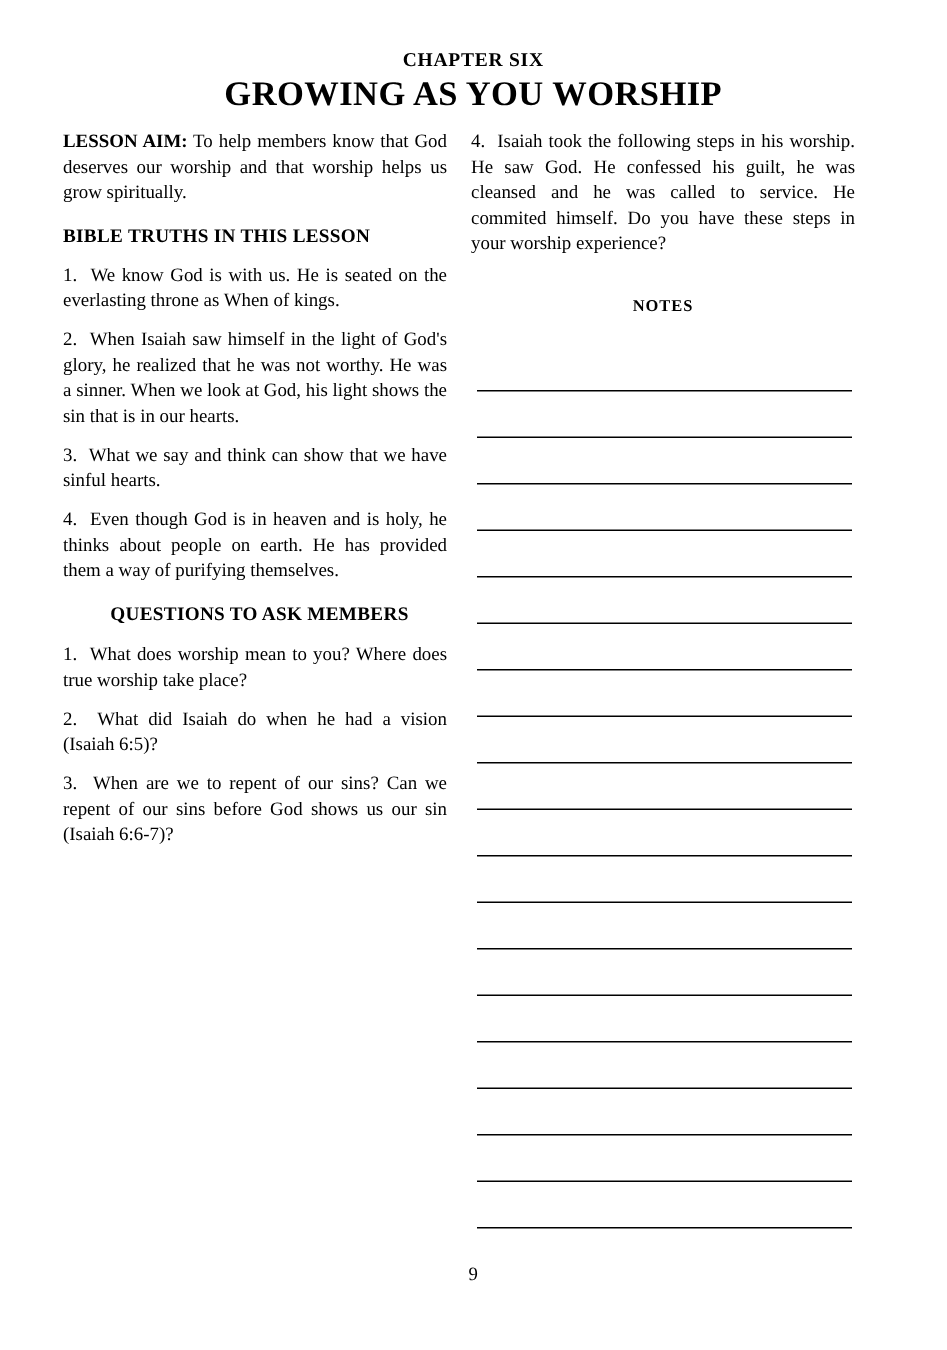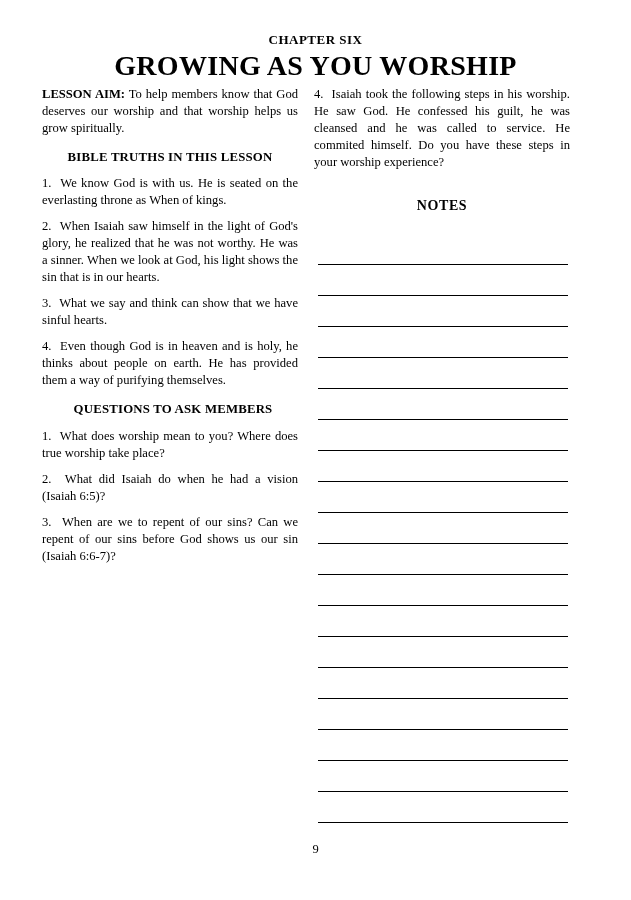--- a/index.html
+++ b/index.html
@@ -32,21 +32,21 @@
     font-size: 13px;
     letter-spacing: 0.5px;
   }
   .page-title {
     position: absolute;
     left: 0; right: 0;
     top: 50px;
     text-align: center;
     font-family: "Liberation Serif", serif;
     font-weight: bold;
-    font-size: 28px;
+    font-size: 23px;
     letter-spacing: 0.3px;
   }
   .columns {
     position: absolute;
     left: 42px;
     top: 86px;
     width: 548px;
   }
   .col {
     width: 256px;
@@ -64,31 +64,31 @@
     font-weight: bold;
   }
   .num {
     font-weight: normal;
   }
   .heading {
     font-weight: bold;
     font-size: 12.8px;
     margin-top: 12px;
     margin-bottom: 9px;
-    text-align: center;
+    text-align: left;
     letter-spacing: 0.2px;
   }
   .heading.center-ind {
     text-align: center;
     padding-left: 6px;
   }
   .notes-title {
     text-align: center;
     font-weight: bold;
-    font-size: 14px;
+    font-size: 11px;
     margin-top: 26px;
     margin-bottom: 18px;
     letter-spacing: 0.6px;
   }
   .notes-lines {
     margin-top: 4px;
   }
   .note-line {
     height: 30px;
     border-bottom: 1.6px solid #000;

